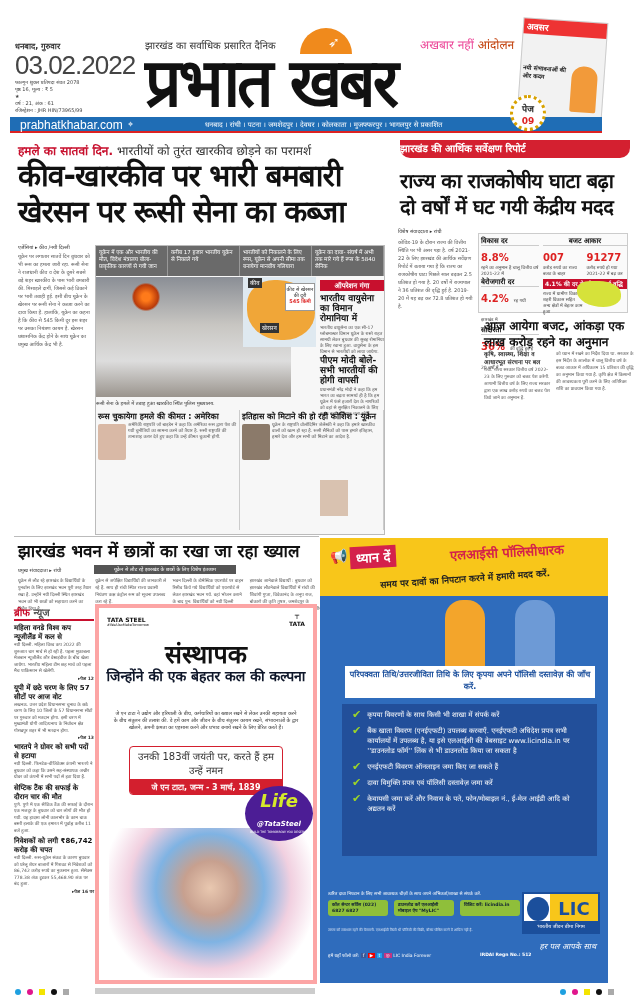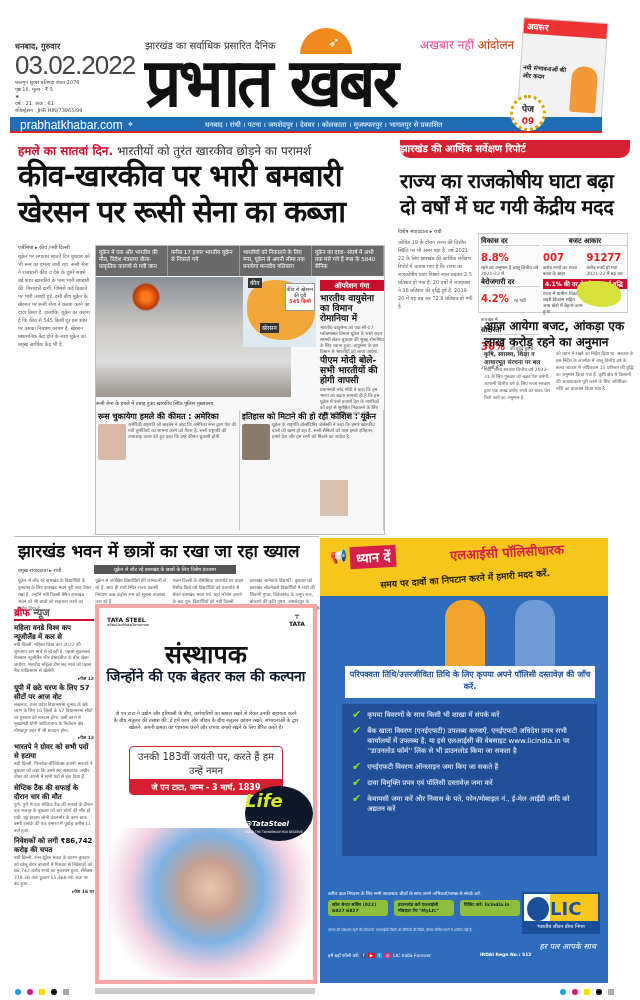--- a/index.html
+++ b/index.html
@@ -83,42 +83,42 @@
 .brief .pg{font-size:4.5px;text-align:right;color:#333;font-weight:bold}
 .tata{left:95px;top:604px;width:222px;height:380px;border:4px solid #fca5a5;background:#fff}
 .tata .ts{position:absolute;left:8px;top:8px;font-size:6px;font-weight:bold;color:#111}
 .tata .tl{position:absolute;right:8px;top:5px;font-size:6px;font-weight:bold;text-align:center;color:#111}
 .tata .h1{position:absolute;left:0;right:0;top:28px;text-align:center;font-size:25px;font-weight:900;color:#111}
 .tata .h2{position:absolute;left:0;right:0;top:60px;text-align:center;font-size:14px;font-weight:bold;color:#0f172a;line-height:17px}
 .tata .para{position:absolute;left:14px;right:14px;top:102px;font-size:5px;line-height:7px;color:#333;text-align:center}
 .tata .ann{position:absolute;left:30px;right:30px;top:138px;border:1px solid #d31f2e;border-radius:4px;overflow:hidden;text-align:center}
 .tata .ann .a1{font-size:10px;padding:2px;color:#333}
 .tata .ann .a2{background:#d31f2e;color:#fff;font-size:8px;font-weight:bold;padding:2px}
-.tata .life{position:absolute;left:146px;top:178px;width:68px;height:55px;border-radius:50%;background:#0f172a;text-align:left;color:#fff}
+.tata .life{position:absolute;left:146px;top:178px;width:68px;height:55px;border-radius:50%;background:#4c1d95;text-align:center;color:#fff}
 .tata .life b{display:block;font-size:18px;color:#d5e82a;font-style:italic;margin-top:4px}
 .tata .life span{font-size:7px;font-style:italic;font-weight:bold}
 .tata .art{position:absolute;left:10px;top:220px;width:202px;height:150px;background:radial-gradient(circle at 50% 40%,#e9c8b0 0%,#c7a08f 20%,#7fb3e3 40%,#f1d0e0 60%,#fff 80%)}
 .lic{left:320px;top:538px;width:288px;height:445px;background:#2f6cbc}
 .lic .top{position:absolute;left:0;right:0;top:0;height:58px;background:#f8c61a}
 .lic .dhyan{position:absolute;left:30px;top:8px;background:#d4214b;color:#fff;font-size:13px;font-weight:bold;padding:2px 6px;transform:rotate(-3deg)}
 .lic .lictitle{position:absolute;left:130px;top:5px;font-size:13px;color:#d4214b;font-weight:bold;transform:rotate(-3deg)}
 .lic .sub{position:absolute;left:60px;top:34px;font-size:9px;color:#222;font-weight:bold;transform:rotate(-4deg)}
 .lic .shake{position:absolute;left:110px;top:62px;width:150px;height:66px}
 .p1{position:absolute;left:15px;top:0;width:40px;height:66px;background:#f3a52b;border-radius:18px 18px 0 0}
 .p2{position:absolute;left:85px;top:0;width:40px;height:66px;background:#6d9ad6;border-radius:18px 18px 0 0}
 .lic .notice{position:absolute;left:25px;top:128px;width:250px;height:32px;background:#fff;color:#1b4f9c;font-size:8px;text-align:center;line-height:12px;padding-top:3px;font-weight:bold}
 .lic .list{position:absolute;left:22px;top:166px;width:255px;height:152px;background:#224f9a}
 .lic .li{display:flex;align-items:flex-start;gap:6px;margin:6px 10px;font-size:7px;color:#fff;line-height:10px}
 .lic .li .ck{color:#9bd42a;font-size:11px;font-weight:bold;line-height:10px}
 .lic .sms{position:absolute;left:0;right:0;top:322px;text-align:center;font-size:7.5px;color:#f7d330;font-weight:bold;line-height:12px}
 .lic .contact{position:absolute;left:8px;top:352px;font-size:4.5px;color:#fff}
 .lic .btns{position:absolute;left:8px;top:362px;display:flex;gap:6px}
 .lic .btns div{background:#8fbf3a;color:#123;font-size:4.5px;font-weight:bold;padding:2px 4px;border-radius:3px;width:60px;line-height:6px}
 .lic .logo{position:absolute;right:8px;top:354px;width:78px;height:42px;background:#fff;border:2px solid #1b4f9c}
-.lic .logo .y{position:absolute;right:0;top:0;width:48px;height:30px;background:#f8c61a;color:#1b4f9c;font-size:18px;font-weight:900;line-height:30px}
+.lic .logo .y{position:absolute;right:0;top:0;width:48px;height:30px;background:#f8c61a;color:#1b4f9c;font-size:18px;font-weight:900;text-align:center;line-height:30px}
 .lic .logo .em{position:absolute;left:3px;top:3px;width:22px;height:24px;background:#1b4f9c;border-radius:50%}
 .lic .logo .nm{position:absolute;left:0;right:0;bottom:0;height:11px;background:#1b4f9c;color:#fff;font-size:5px;text-align:center;line-height:11px}
 .lic .tag2{position:absolute;right:12px;top:402px;color:#fff;font-size:8px;font-style:italic}
 .lic .foot{position:absolute;left:8px;top:414px;font-size:4.5px;color:#fff}
 .lic .irdai{position:absolute;left:160px;top:414px;font-size:4.5px;color:#fff;font-weight:bold}
 .lic .legal{position:absolute;left:8px;top:390px;width:195px;font-size:3.5px;color:#dfe8f7;line-height:5px}
 .regmarks{top:988px;height:8px;display:flex;gap:6px;align-items:center}
 .dot{width:6px;height:6px;border-radius:50%}
 .sq{width:6px;height:6px}
 .greybar{top:988px;height:6px;background:#ccc}

